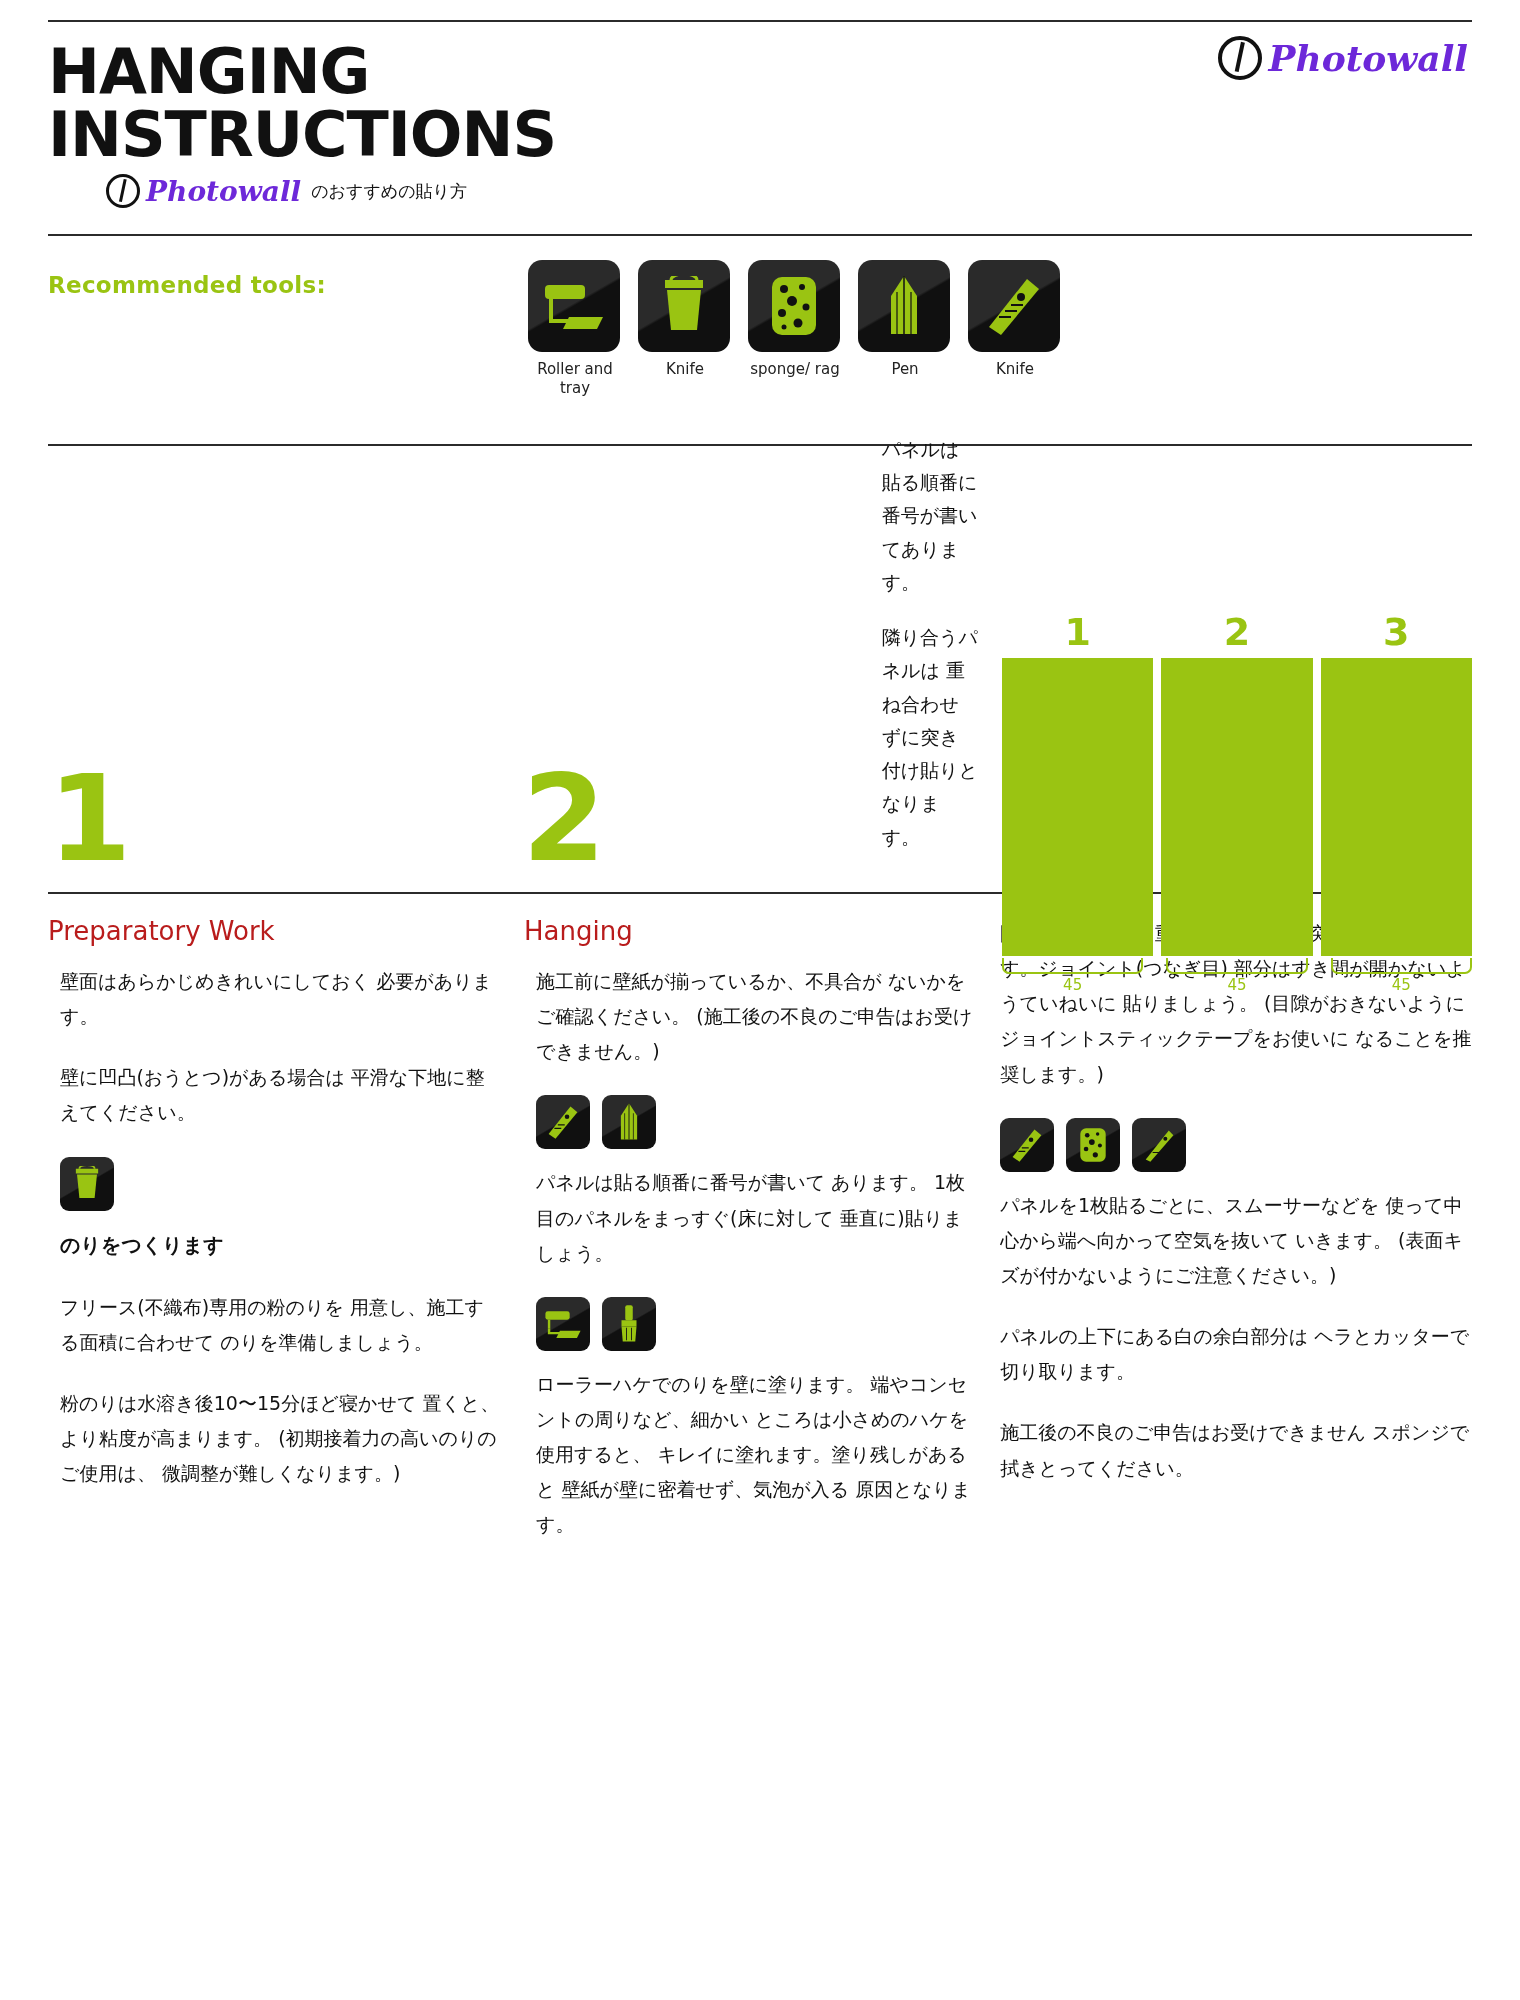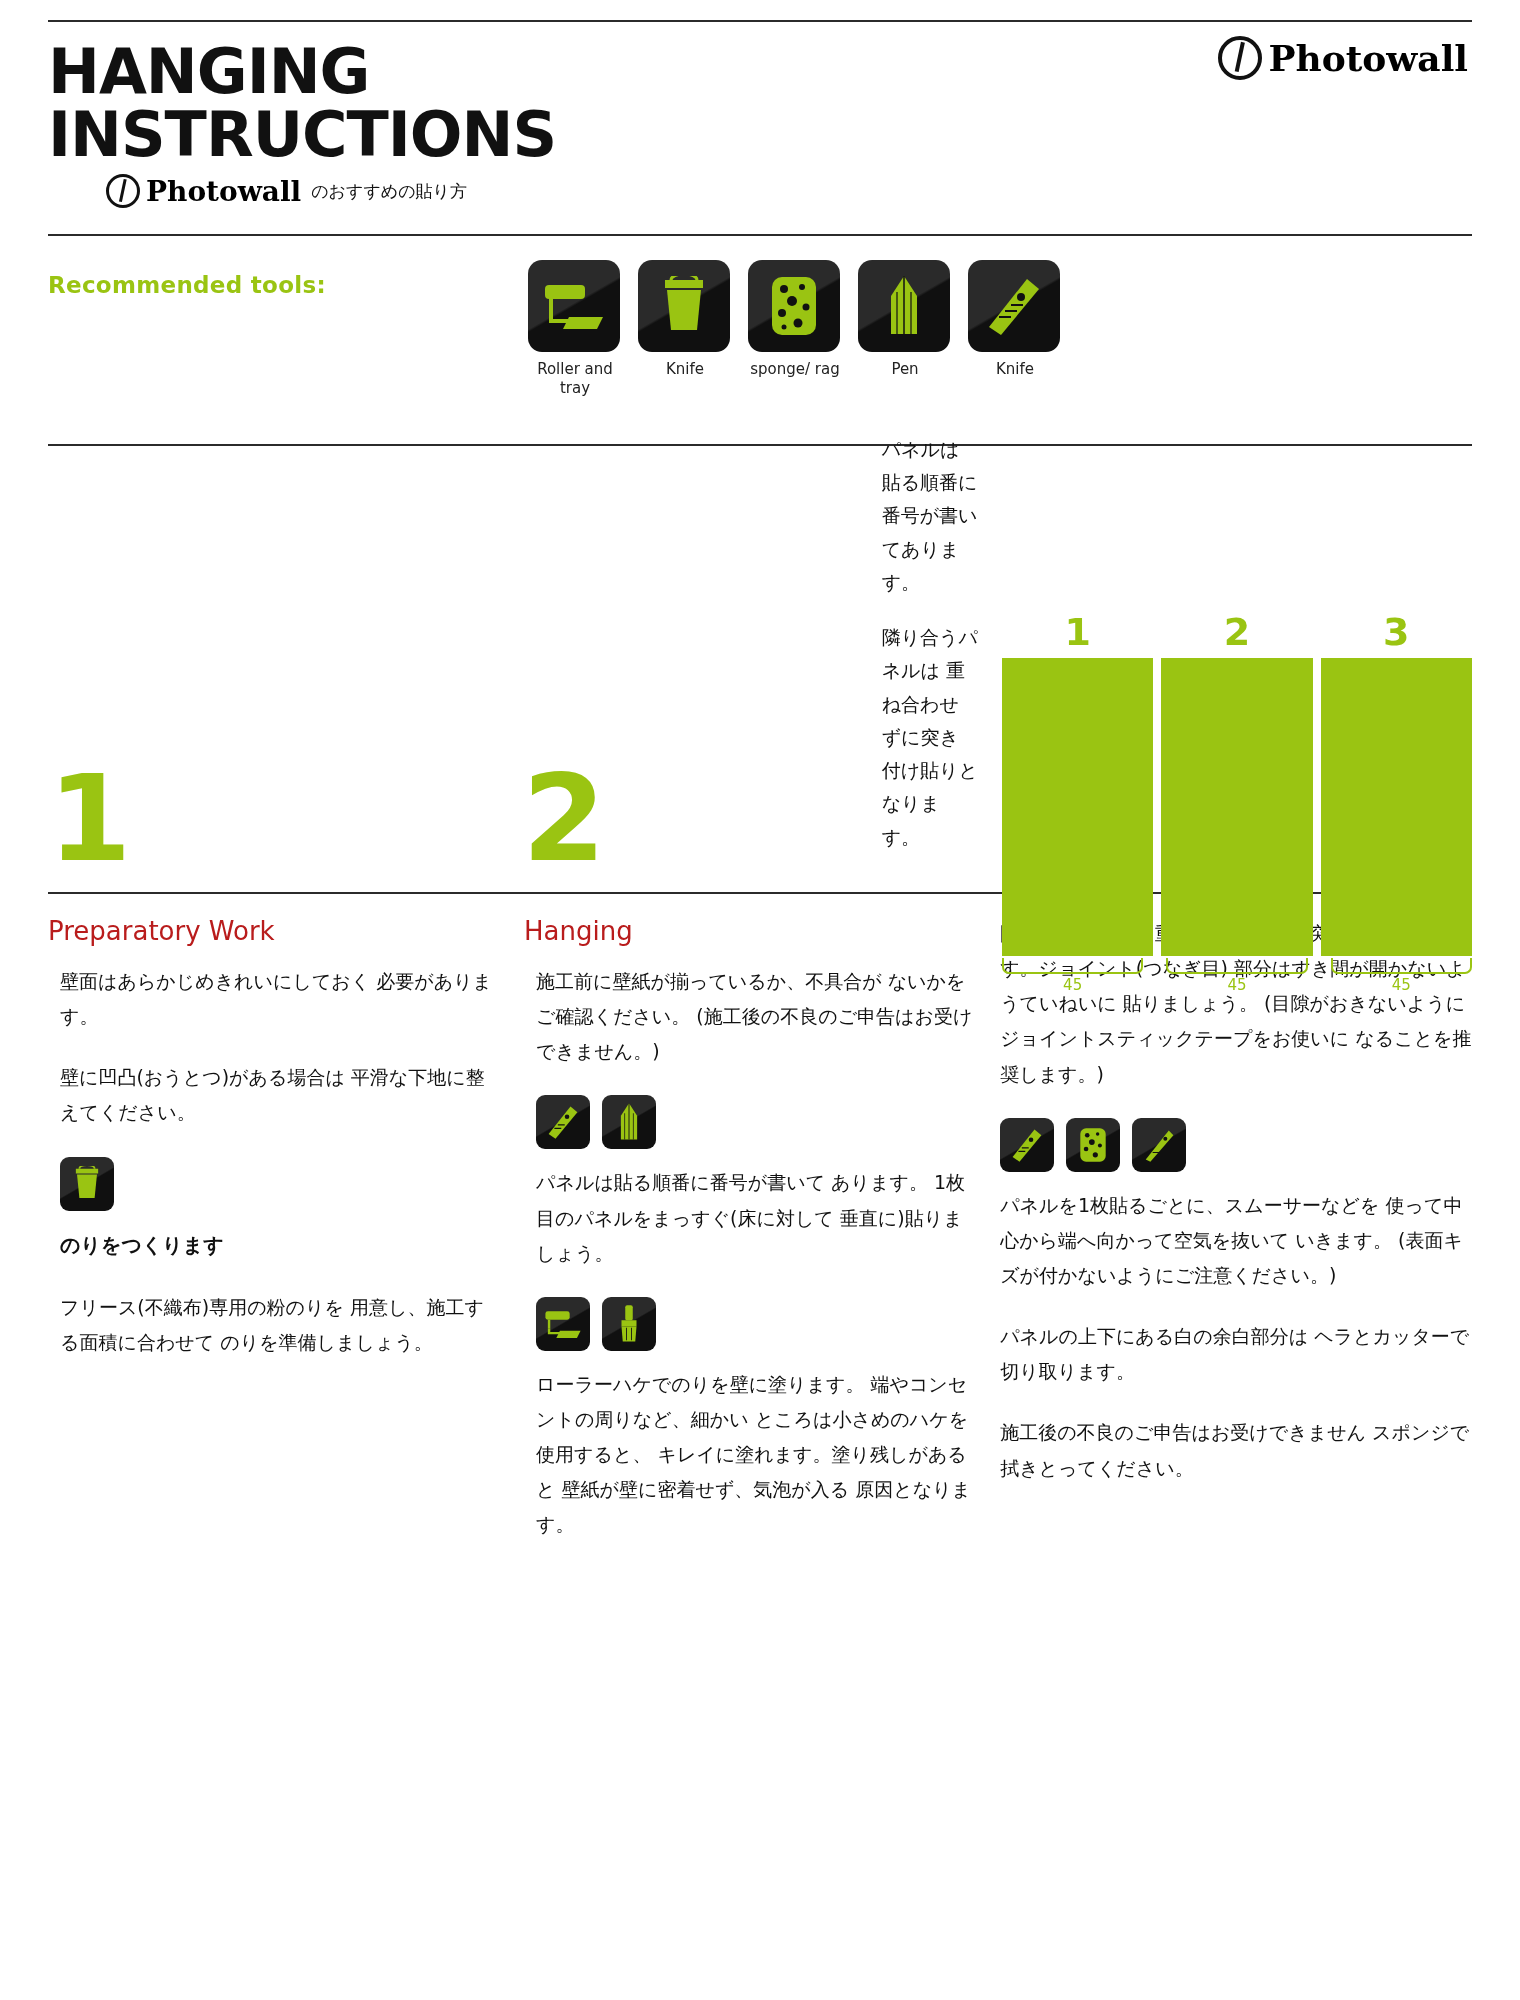--- a/index.html
+++ b/index.html
@@ -35,22 +35,23 @@
   .title {
     font-weight: 800;
     font-size: 62px;
     line-height: 1.02;
     letter-spacing: -1px;
     color: #111;
     margin: 0;
   }
   .brand-mark {
     font-family: "DejaVu Serif", "Liberation Serif", serif;
+    font-style: italic;
     font-weight: bold;
-    color: #000000;
+    color: #6d28d9;
     white-space: nowrap;
     display: inline-flex;
     align-items: center;
     gap: 6px;
   }
   .brand-mark .oo {
     display: inline-block;
     width: 1em;
     height: 1em;
     border: 0.12em solid #111;
@@ -412,20 +413,21 @@
           <svg class="art" width="34" height="36" viewBox="0 0 58 60">
             <path d="M10 4 H48 V12 H10 Z" fill="#9ac412"></path>
             <path d="M12 14 H46 L42 54 H16 Z" fill="#9ac412"></path>
             <path d="M16 4 C16 -4 42 -4 42 4" stroke="#9ac412" stroke-width="3" fill="none"></path>
           </svg>
         </div>
       </div>
       <div class="txt indent">
         <p class="bold">のりをつくります</p>
         <p>フリース(不織布)専用の粉のりを 用意し、施工する面積に合わせて のりを準備しましょう。</p>
+        <p>粉のりは水溶き後10〜15分ほど寝かせて 置くと、より粘度が高まります。 (初期接着力の高いのりのご使用は、 微調整が難しくなります。)</p>
       </div>
     </div>
 
     <div class="col col2">
       <h2 class="sec-head">Hanging</h2>
       <div class="txt indent">
         <p>施工前に壁紙が揃っているか、不具合が ないかをご確認ください。 (施工後の不良のご申告はお受けできません。)</p>
       </div>
       <div class="icon-row">
         <div class="ticon small">

